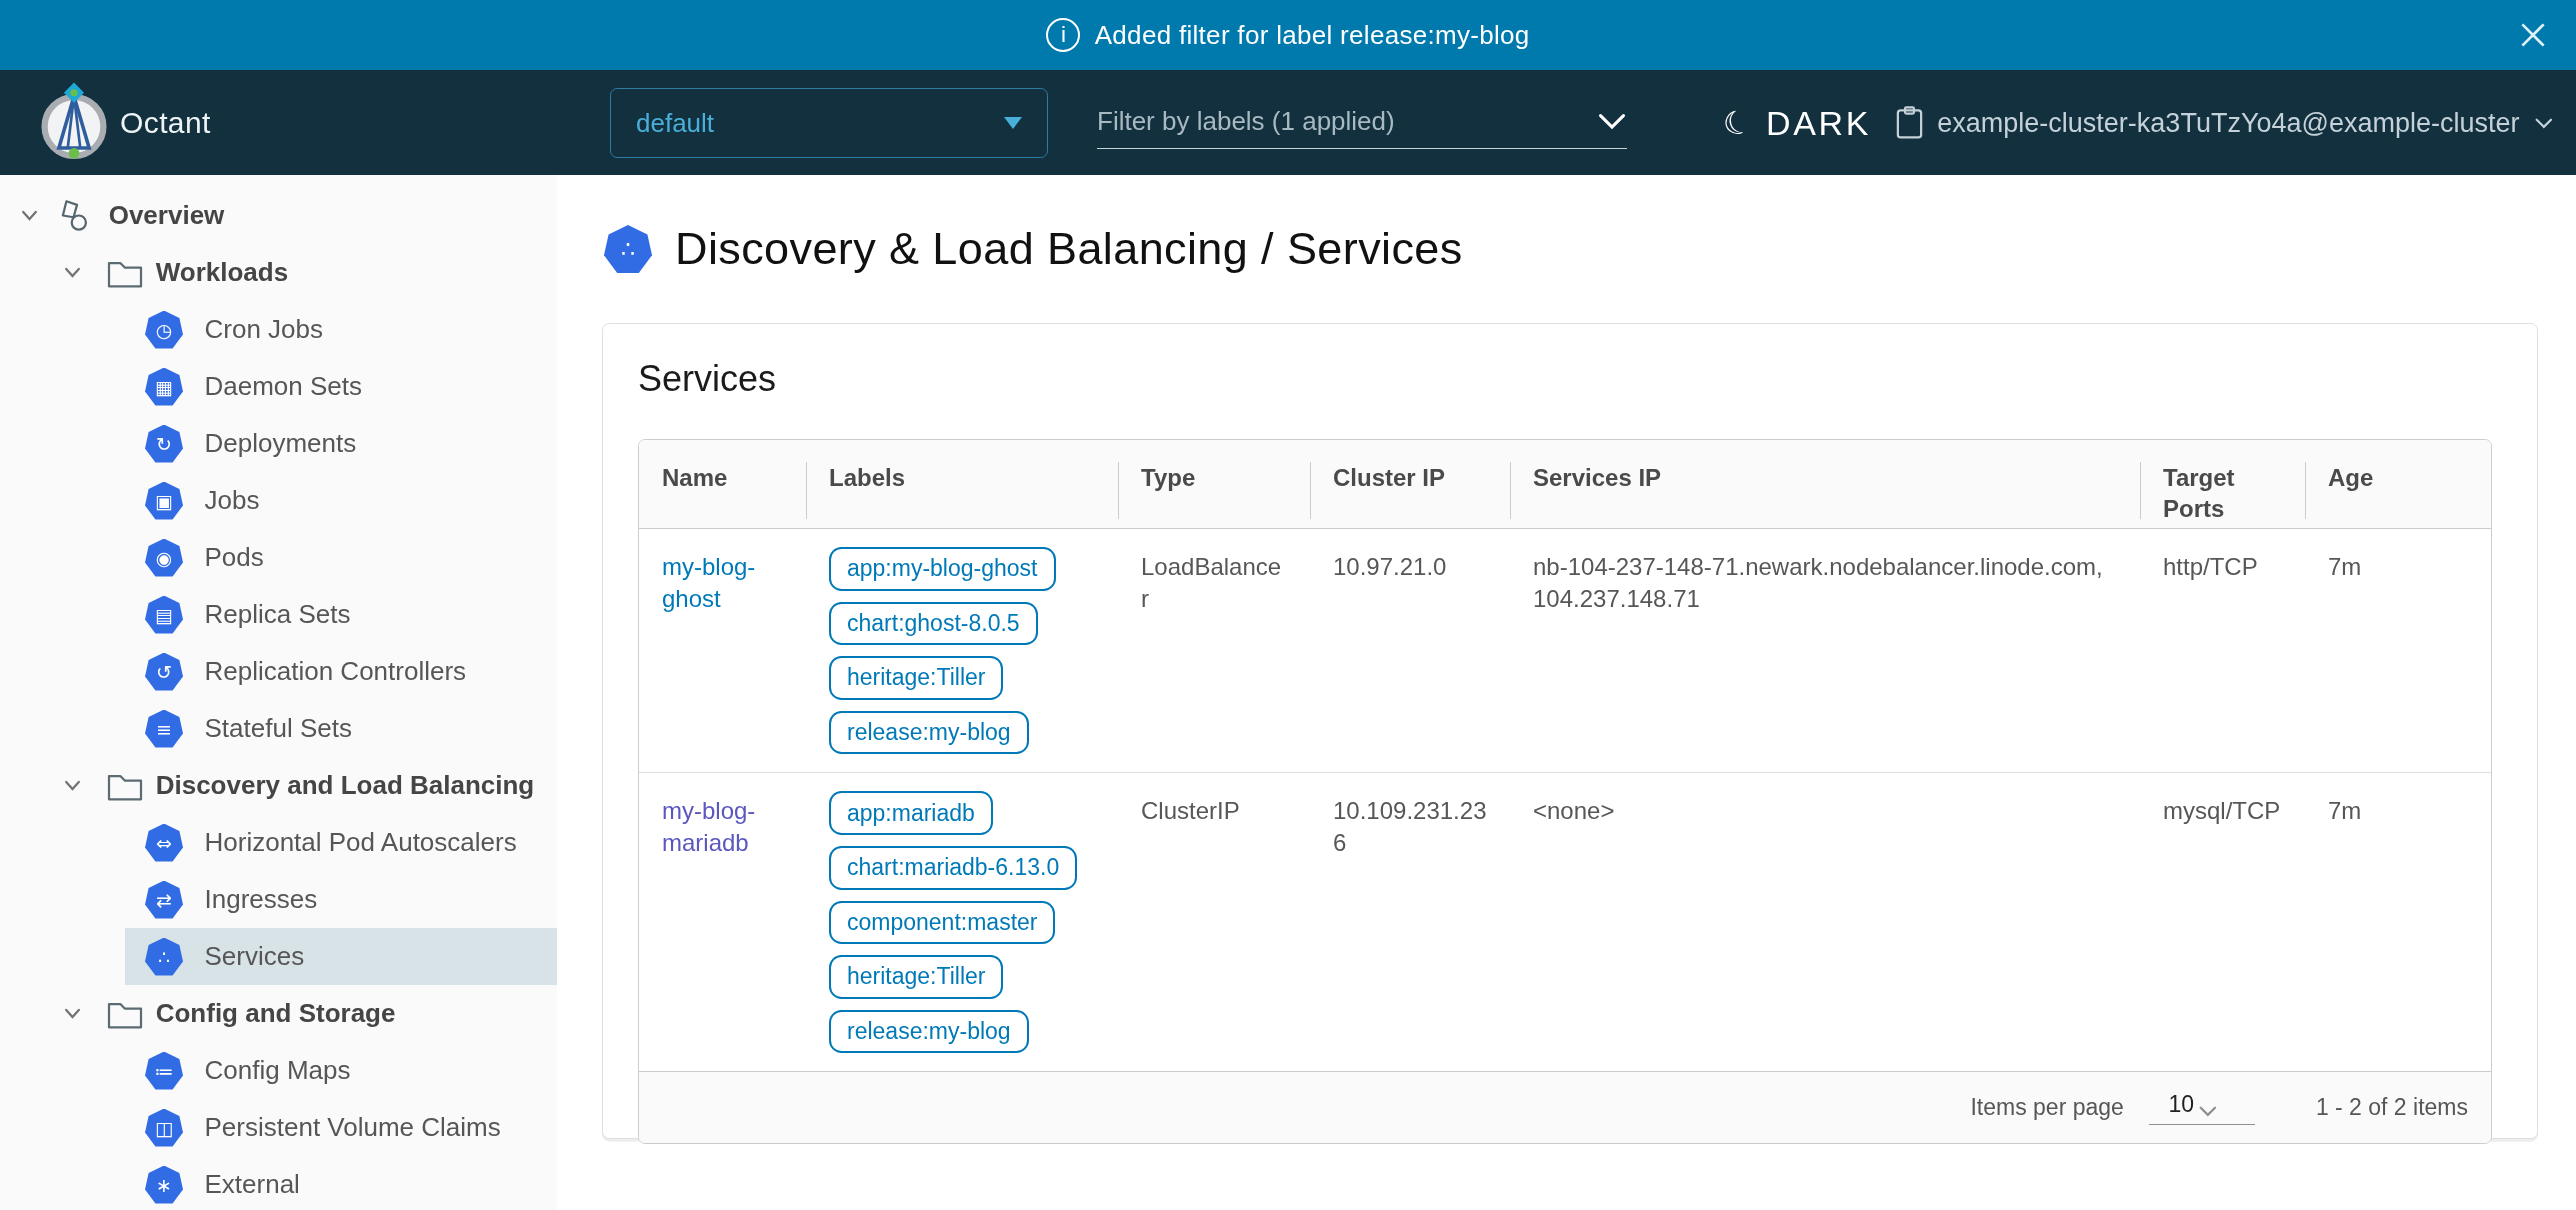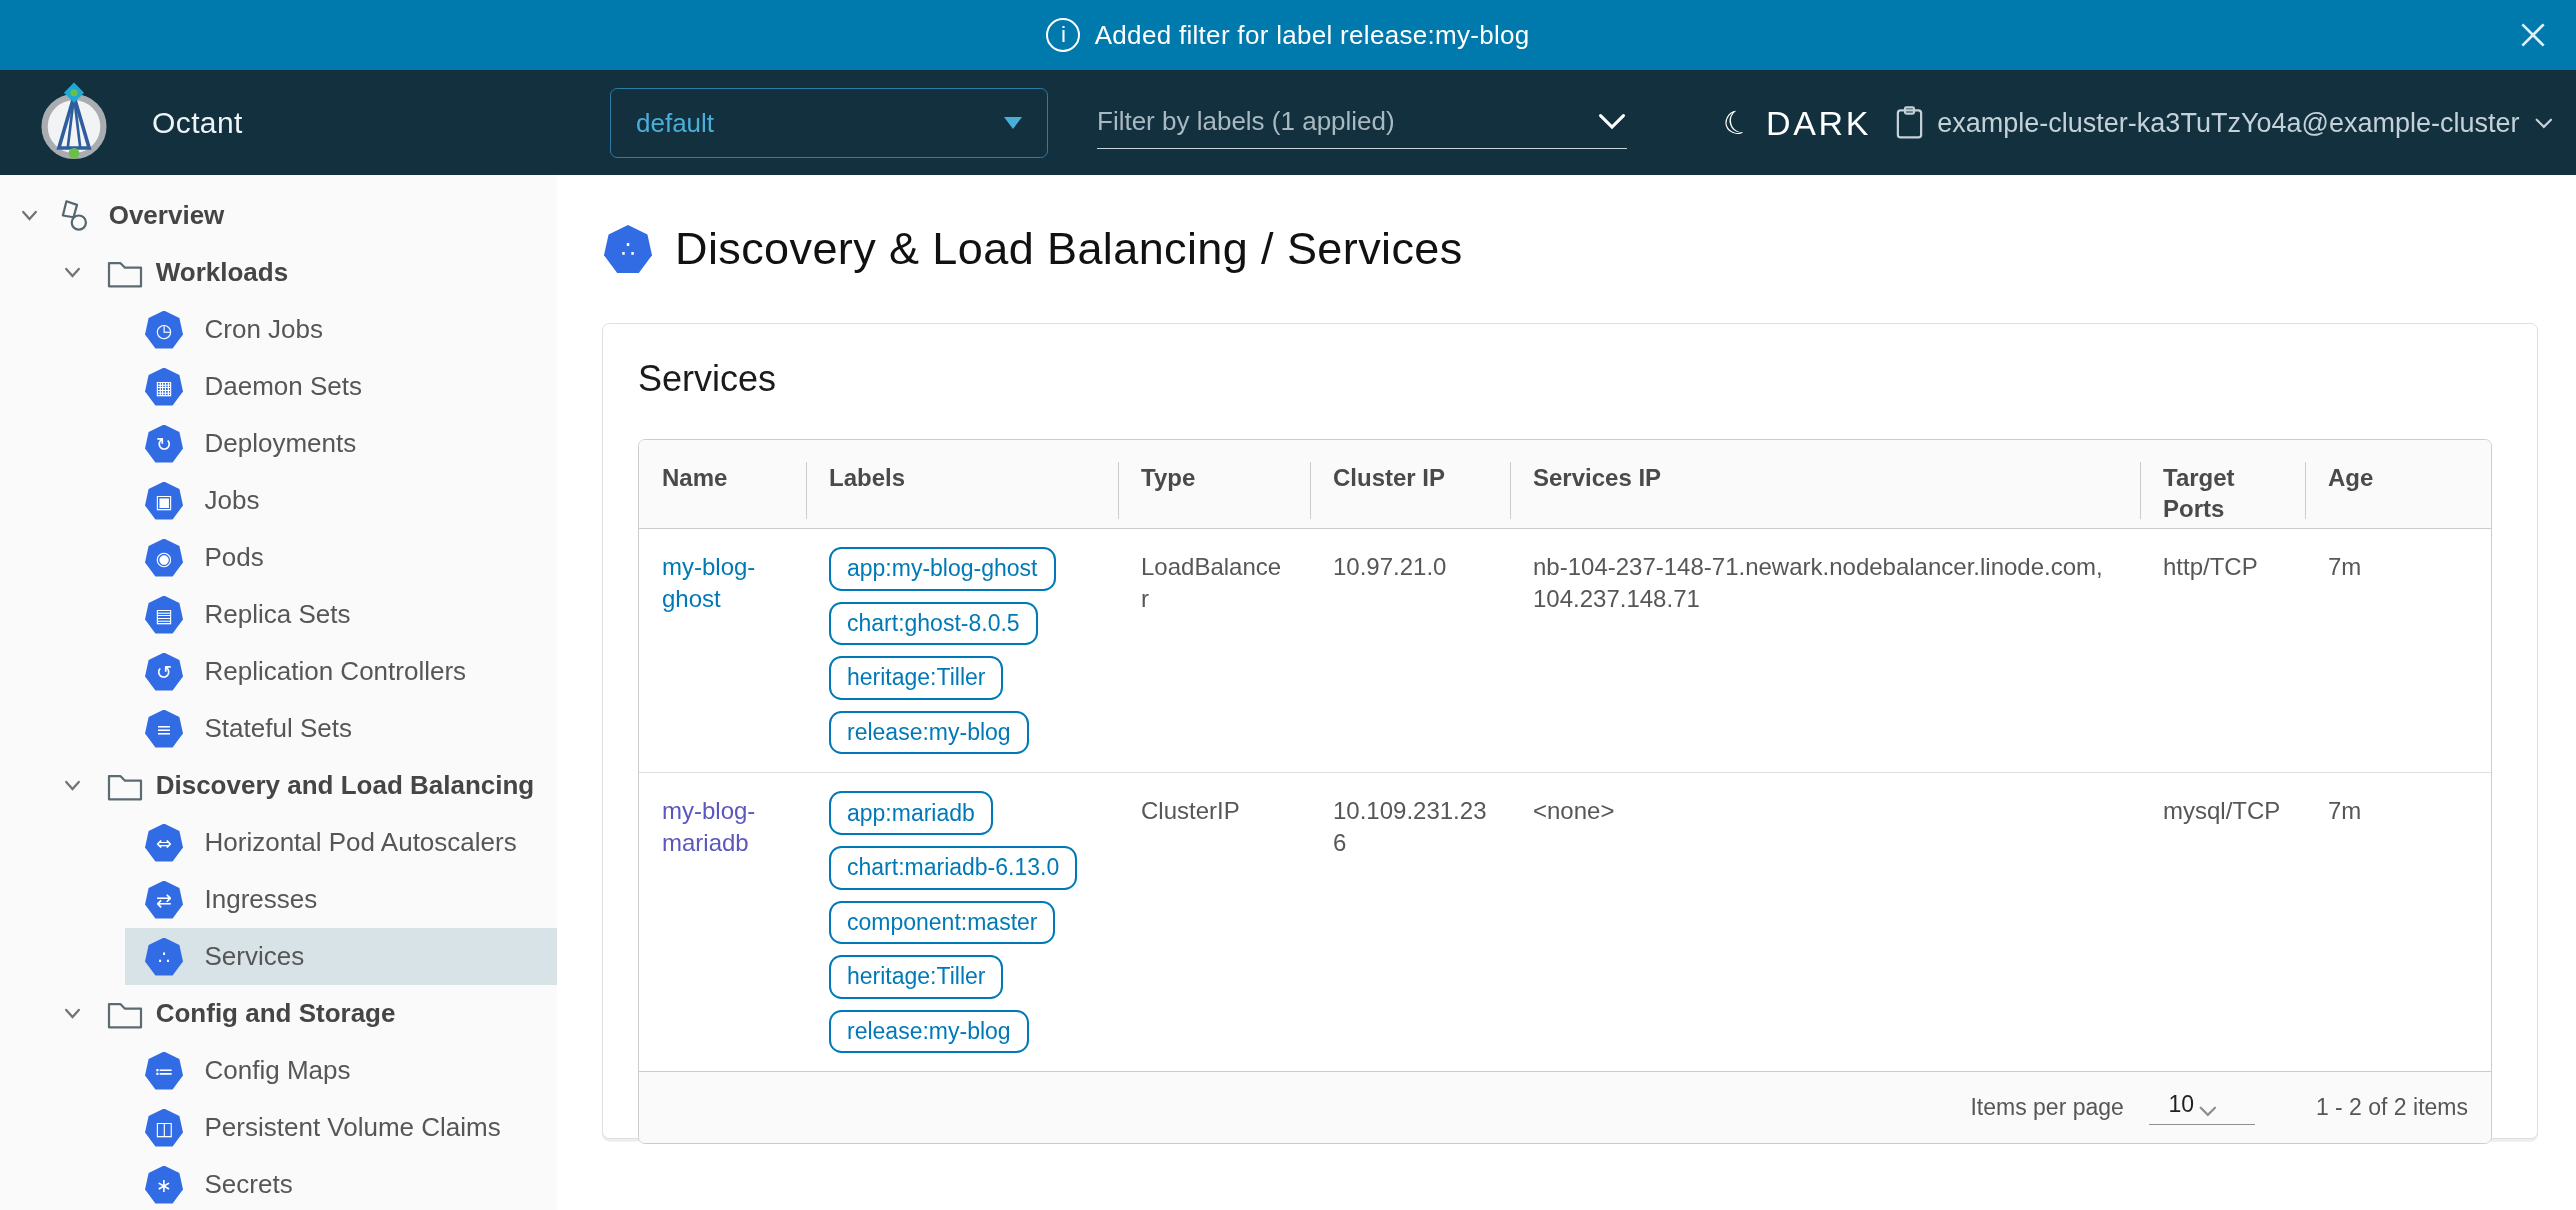--- a/index.html
+++ b/index.html
@@ -19,21 +19,21 @@
     font-family:"Liberation Sans","DejaVu Sans",sans-serif;color:#565656;
   }
   
   .alert-bar{height:70px;background:var(--alert-bg);display:flex;align-items:center;justify-content:center;position:relative;color:#fff;}
   .info-icon{width:34px;height:34px;border:2.2px solid #fff;border-radius:50%;display:flex;align-items:center;justify-content:center;font-size:22.4px;flex:none;}
   .alert-msg{font-size:26px;margin-left:14.3px;letter-spacing:0.3px;}
   .alert-close{position:absolute;right:27px;top:50%;transform:translateY(-50%);background:none;border:none;cursor:pointer;display:flex;}
   
   .app-header{height:106px;background:var(--header-bg);position:relative;}
   .logo{position:absolute;left:41px;top:11.6px;width:66px;height:82px;}
-  .app-title{position:absolute;left:120px;top:0;height:106px;display:flex;align-items:center;font-size:30px;color:#eef3f5;letter-spacing:0.4px;margin-left:32px;}
+  .app-title{position:absolute;left:120px;top:0;height:106px;display:flex;align-items:center;font-size:30px;color:#eef3f5;letter-spacing:0.4px;}
   .ns-select{position:absolute;left:610px;top:18px;width:438px;height:70px;border:1.8px solid #2e7da6;border-radius:7.2px;display:flex;align-items:center;padding:0 25px;color:var(--accent);font-size:26px;cursor:pointer;background:transparent;}
   .ns-caret{margin-left:auto;width:0;height:0;border-left:9.8px solid transparent;border-right:9.8px solid transparent;border-top:12.5px solid var(--accent);}
   .filter-select{position:absolute;left:1097px;top:25px;width:530px;height:54px;border-bottom:1.8px solid #c9d4d9;display:flex;align-items:center;color:#a9b9c1;font-size:26px;cursor:pointer;}
   .filter-select svg{margin-left:auto;}
   .theme-toggle{position:absolute;left:1723px;top:0;height:106px;display:flex;align-items:center;gap:14.3px;background:none;border:none;color:#fff;cursor:pointer;}
   .moon{font-size:32px;color:#fff;transform:rotate(-18deg);display:inline-block;}
   .theme-label{font-size:34px;font-weight:normal;letter-spacing:2.7px;color:#fff;font-family:"Liberation Sans",sans-serif;}
   .context{position:absolute;left:1896px;top:0;height:106px;display:flex;align-items:center;gap:14.3px;color:#c5d1d8;font-size:27px;cursor:pointer;}
   
   .sidebar{position:absolute;left:0;top:175px;width:557px;bottom:0;background:var(--sidebar-bg);overflow:hidden;padding-top:12px;}
@@ -215,21 +215,21 @@
     <div class="nav-row level2">
       <span class="k8s-icon">≔</span>
       <span class="nav-label">Config Maps</span>
     </div>
     <div class="nav-row level2">
       <span class="k8s-icon">◫</span>
       <span class="nav-label">Persistent Volume Claims</span>
     </div>
     <div class="nav-row level2">
       <span class="k8s-icon">∗</span>
-      <span class="nav-label">Secrets</span>
+      <span class="nav-label">External</span>
     </div>
   </nav>
 
 <main class="main">
   <div class="page-title">
     <span class="k8s-icon">∴</span>
     <h1>Discovery &amp; Load Balancing / Services</h1>
   </div>
 
   <section class="card">

